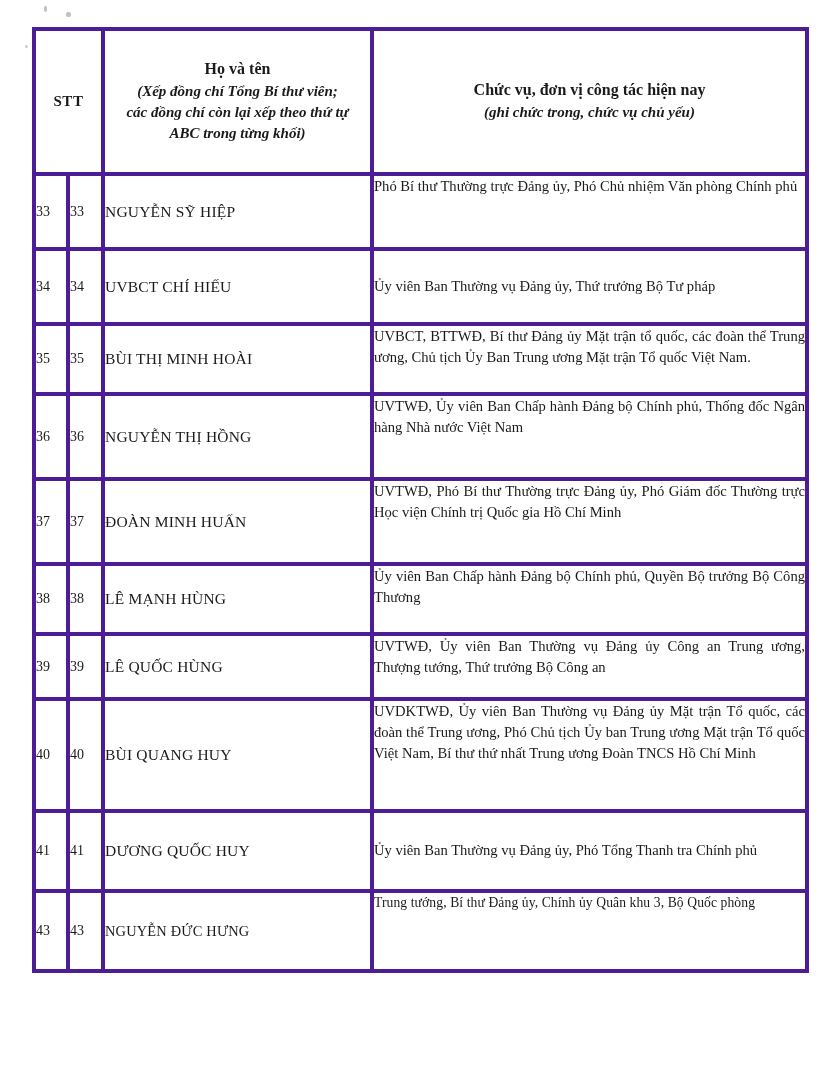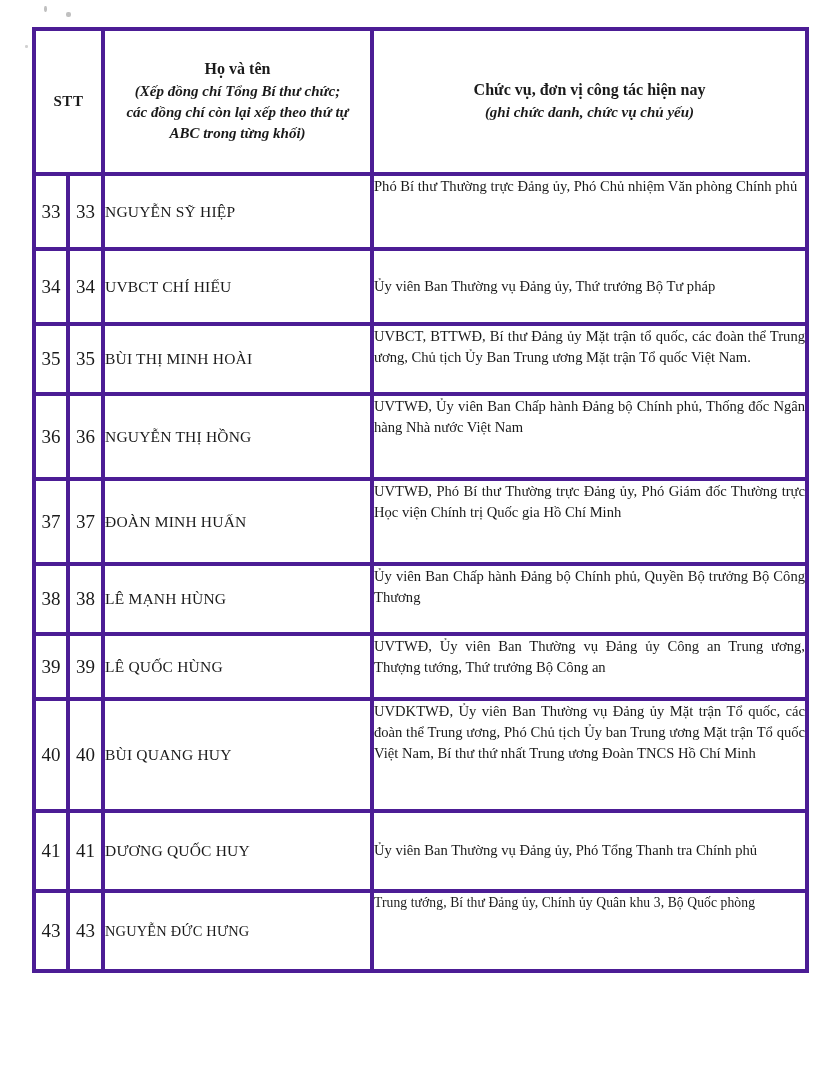--- a/index.html
+++ b/index.html
@@ -67,22 +67,21 @@
     font-style: italic;
     font-size: 15px;
     line-height: 1.4;
     margin-top: 2px;
   }
   .hdr-name-block { padding: 0 10px; }
   .hdr-role-block { padding: 0 14px; }
 
   
   .cell-num {
-    text-align: center;
-    font-size: 19px;
+    font-size: 14px;
   }
   .cell-name {
     padding: 0 0 0 8px;
     font-size: 15.5px;
     letter-spacing: .2px;
     white-space: nowrap;
     margin-left: 22px;
   }
   .cell-role {
     padding: 7px 9px 7px 9px;
@@ -121,30 +120,30 @@
   </colgroup>
   <thead>
     <tr>
       <th class="hdr-cell" colspan="2">
         <div class="hdr-stt">STT</div>
       </th>
       <th class="hdr-cell">
         <div class="hdr-name-block">
           <div class="hdr-title">Họ và tên</div>
           <div class="hdr-sub">
-            <div>(Xếp đồng chí Tổng Bí thư chức;</div>
+            <div>(Xếp đồng chí Tổng Bí thư viên;</div>
             <div>các đồng chí còn lại xếp theo thứ tự</div>
             <div>ABC trong từng khối)</div>
           </div>
         </div>
       </th>
       <th class="hdr-cell">
         <div class="hdr-role-block">
           <div class="hdr-title">Chức vụ, đơn vị công tác hiện nay</div>
-          <div class="hdr-sub">(ghi chức danh, chức vụ chủ yếu)</div>
+          <div class="hdr-sub">(ghi chức trong, chức vụ chủ yếu)</div>
         </div>
       </th>
     </tr>
   </thead>
   <tbody>
       <tr class="r-top" style="height: 75px;">
         <td class="cell-num">33</td>
         <td class="cell-num">33</td>
         <td class="cell-name">NGUYỄN SỸ HIỆP</td>
         <td class="cell-role">Phó Bí thư Thường trực Đảng ủy, Phó Chủ nhiệm Văn phòng Chính phủ</td>

